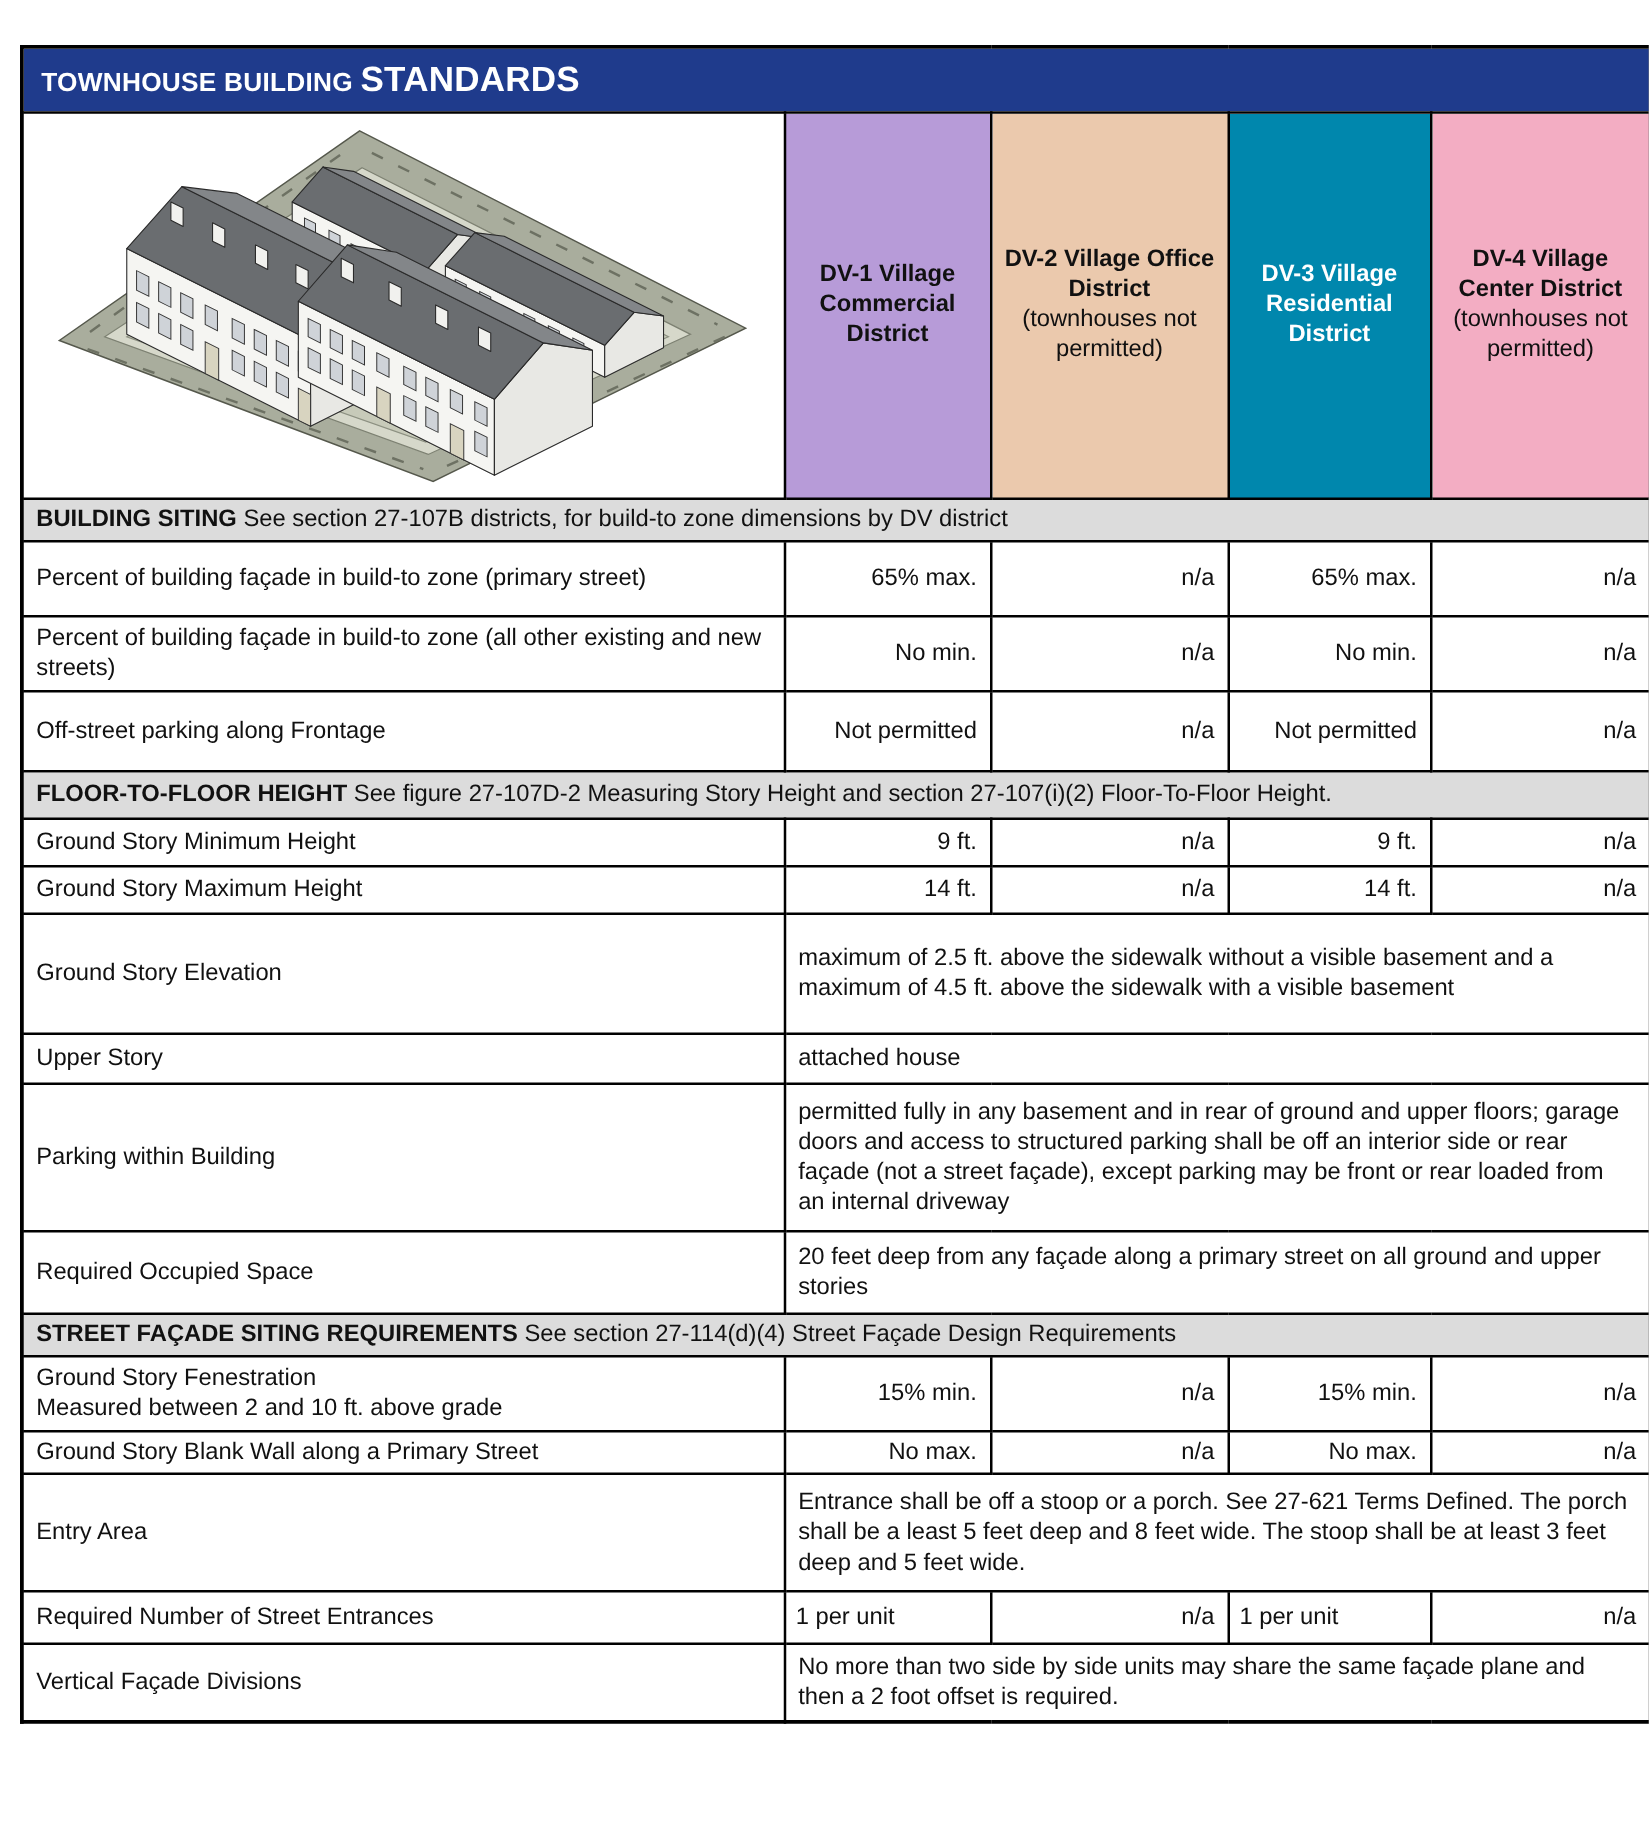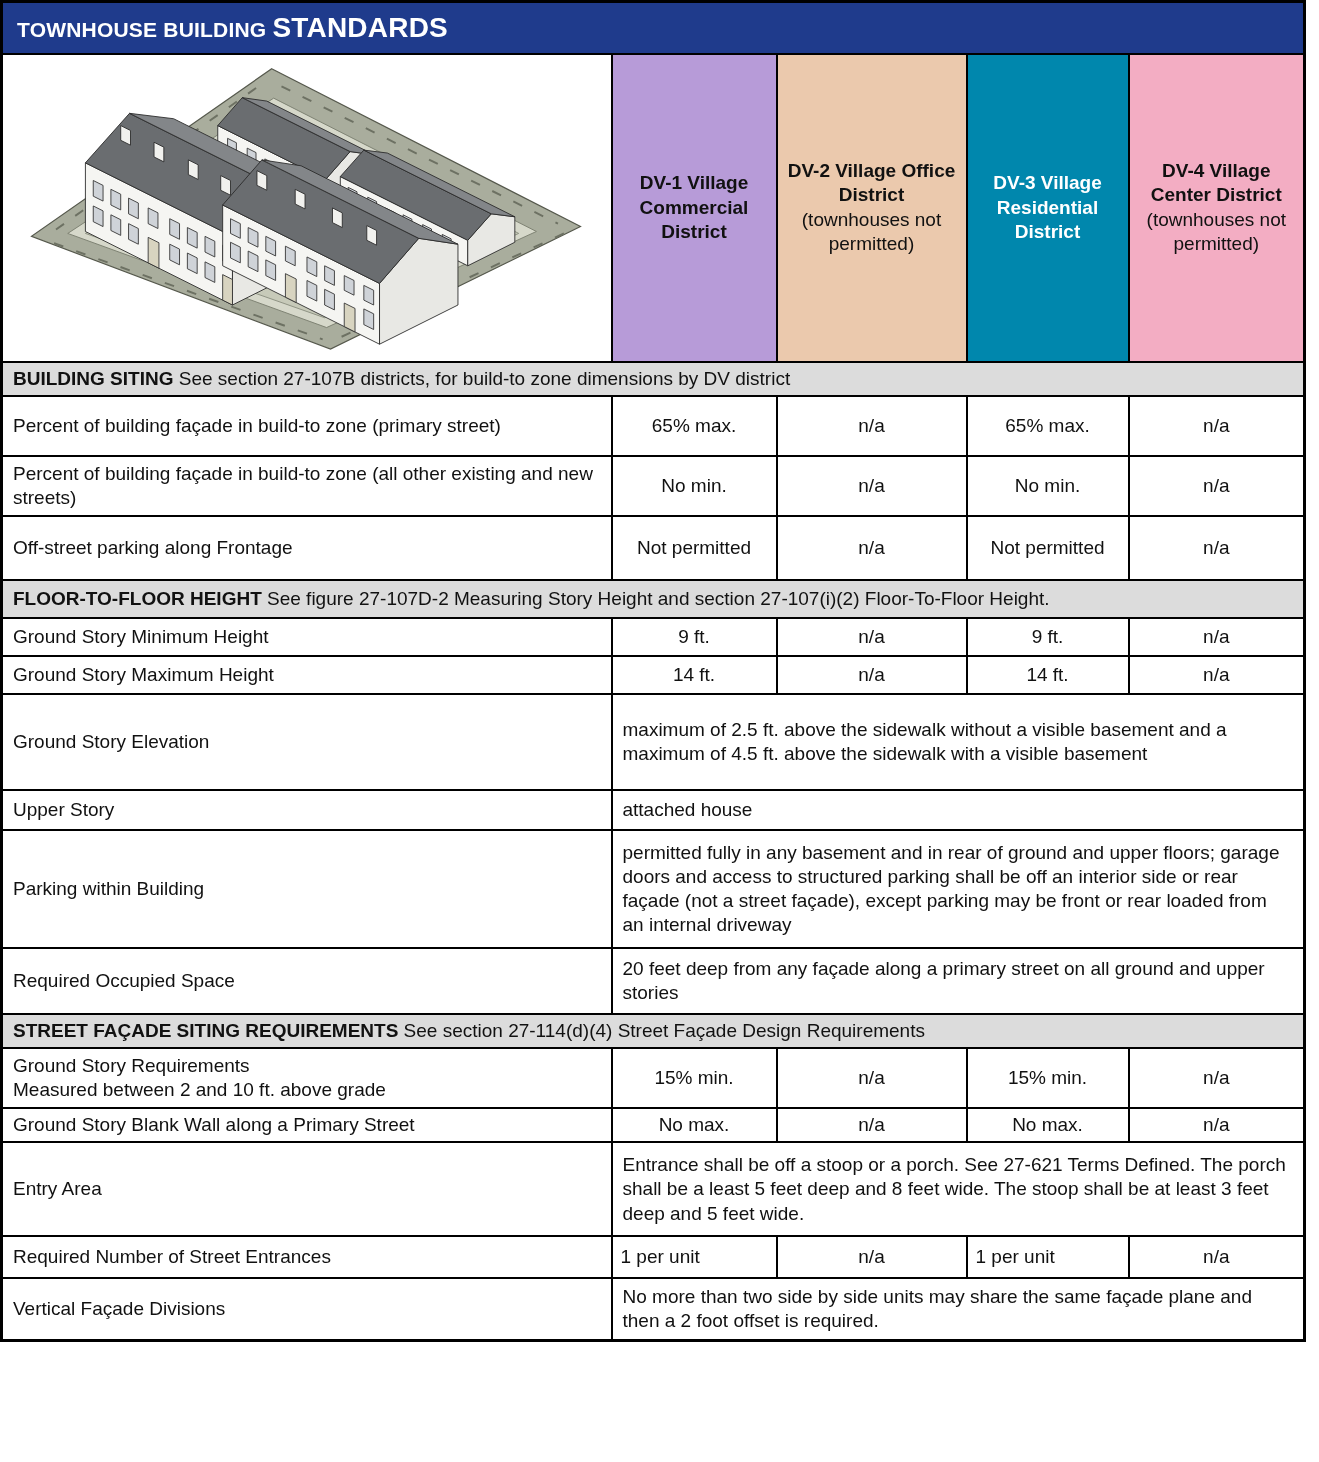--- a/index.html
+++ b/index.html
@@ -11,21 +11,21 @@
     --dv4:#F3ADC3;
     --ink:#111111;
   }
   *{box-sizing:border-box;}
   html,body{margin:0;padding:0;background:#ffffff;}
   body{
     font-family:"Liberation Sans","DejaVu Sans",sans-serif;
     color:var(--ink);
     width:1319px;
   }
-  .page{padding:0;}
+  .page{padding:16px;margin-top:20px;}
   table.standards{
     width:1303px;
     table-layout:fixed;
     border-collapse:collapse;
     border:3px solid #000;
   }
   td,th{
     border:2px solid #000;
     padding:2px 10px;
     vertical-align:middle;
@@ -58,21 +58,21 @@
   th.dv4{background:var(--dv4);}
   td.illus{padding:0;background:#fff;}
   
   tr.section td{
     background:var(--section-gray);
     padding:4px 10px;
   }
   tr.section .sec-bold{font-weight:bold;}
   
   td.rowlabel{text-align:left;}
-  td.val{text-align:center;}
+  td.val{text-align:right;}
   td.val.leftal{text-align:left;padding-left:8px;}
   td.spanval{text-align:left;}
   svg .ln{stroke:#2a2a2a;stroke-width:0.9;stroke-linejoin:round;}
 </style>
 </head>
 <body>
 
 <div class="page">
 <table class="standards">
   <colgroup>
@@ -260,21 +260,21 @@
   <tr style="height:66px">
     <td class="rowlabel">Required Occupied Space</td>
     <td class="spanval" colspan="4">20 feet deep from any façade along a primary street on all ground and upper stories</td>
   </tr>
 
   <tr class="section" style="height:34px">
     <td colspan="5"><span class="sec-bold">STREET FAÇADE SITING REQUIREMENTS</span><span> See section 27-114(d)(4) Street Façade Design Requirements</span></td>
   </tr>
   <tr style="height:60px">
     <td class="rowlabel">
-      <div>Ground Story Requirements</div>
+      <div>Ground Story Fenestration</div>
       <div>Measured between 2 and 10 ft. above grade</div>
     </td>
     <td class="val">15% min.</td>
     <td class="val">n/a</td>
     <td class="val">15% min.</td>
     <td class="val">n/a</td>
   </tr>
   <tr style="height:34px">
     <td class="rowlabel">Ground Story Blank Wall along a Primary Street</td>
     <td class="val">No max.</td>

